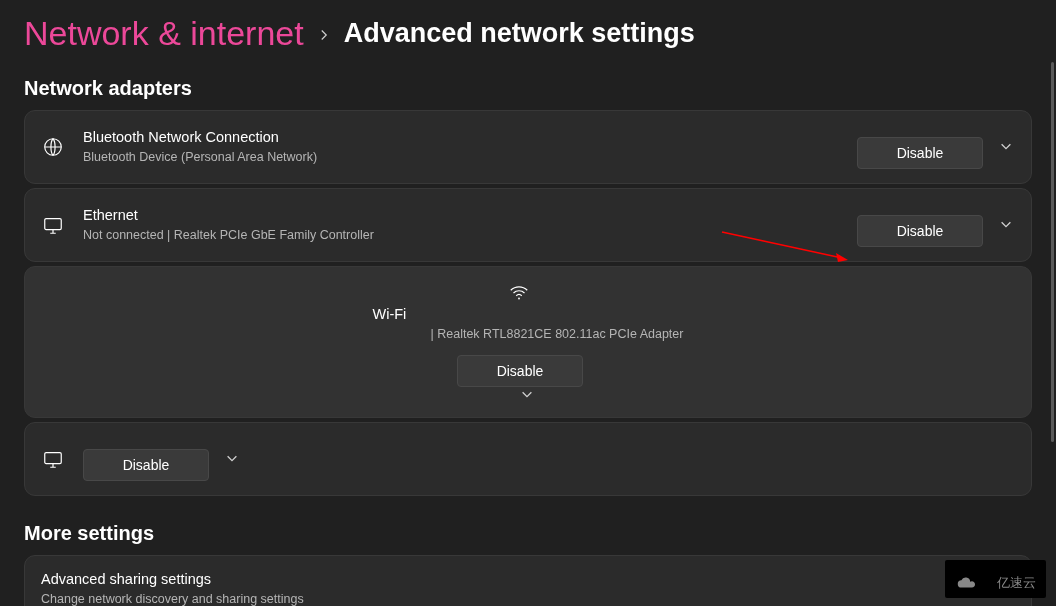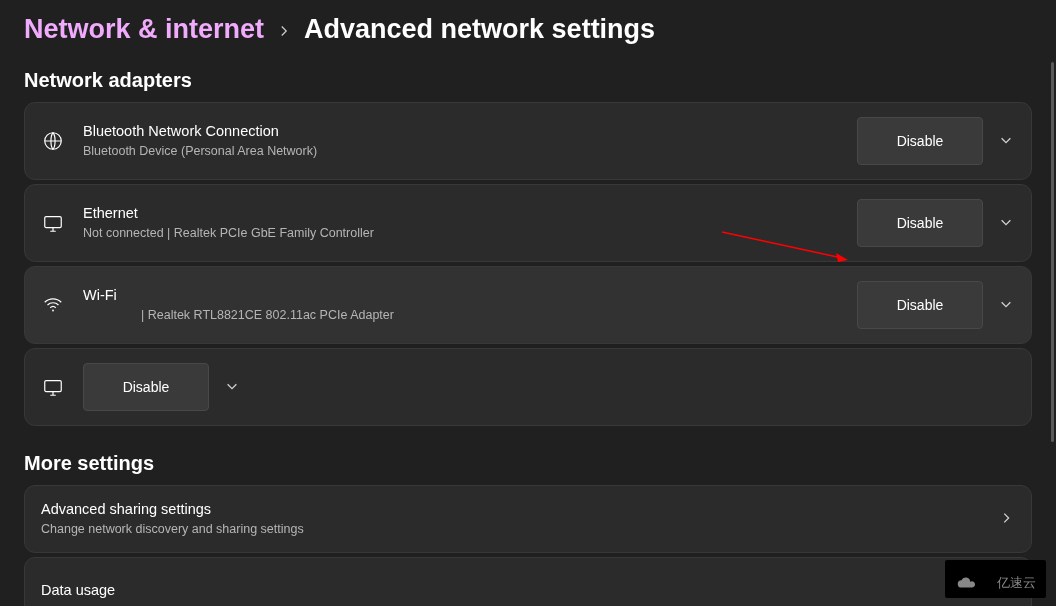--- a/index.html
+++ b/index.html
@@ -17,23 +17,23 @@
     height: 100%;
     overflow-y: auto;
   }
   .breadcrumb {
     display: flex;
     align-items: center;
     gap: 14px;
     margin-bottom: 24px;
   }
   .breadcrumb-parent {
-    font-size: 27px;
-    font-weight: 700;
-    color: #f0abfc;
+    font-size: 34px;
+    font-weight: 400;
+    color: #ec4899;
     cursor: pointer;
   }
   .breadcrumb-sep {
     font-size: 17px;
     color: #d0d0d0;
     position: relative;
     top: 2px;
   }
   .breadcrumb-current {
     font-size: 27px;
@@ -52,46 +52,47 @@
     background: #2b2b2b;
     border: 1px solid #383838;
     border-radius: 11px;
     display: flex;
     align-items: center;
     padding: 14px 16px;
     margin-bottom: 4px;
     min-height: 66px;
     cursor: pointer;
   }
-  .card.highlight { background: #323232; }
+  .card.highlight { background: #323232; flex-direction: column; }
   .card-icon {
     width: 24px;
     height: 24px;
     flex: none;
     margin-right: 18px;
     display: flex;
     align-items: center;
     justify-content: center;
   }
   .card-icon svg { width: 22px; height: 22px; stroke: #ffffff; fill: none; stroke-width: 1.3; }
   .card-text { flex: 1 1 auto; min-width: 0; }
   .card-title { font-size: 14.5px; color: #ffffff; line-height: 1.3; }
   .card-sub { font-size: 12.5px; color: #b5b5b5; line-height: 1.4; margin-top: 2px; }
   .card-sub .pad { display:inline-block; width:58px; }
   .disable-btn {
     background: #3a3a3a;
     border: 1px solid #484848;
     border-radius: 4px;
     color: #ffffff;
     font-size: 14px;
-    padding: 15px 0;
+    padding: 7px 0;
     width: 126px;
     text-align: center;
     cursor: pointer;
     margin-right: 16px;
+    margin-top: 12px;
   }
   .chevron {
     width: 16px;
     height: 16px;
     flex: none;
     cursor: pointer;
   }
   .chevron svg { width: 14px; height: 14px; stroke: #d0d0d0; stroke-width: 1.5; fill: none; }
   .scrollbar-track {
     position: absolute;

